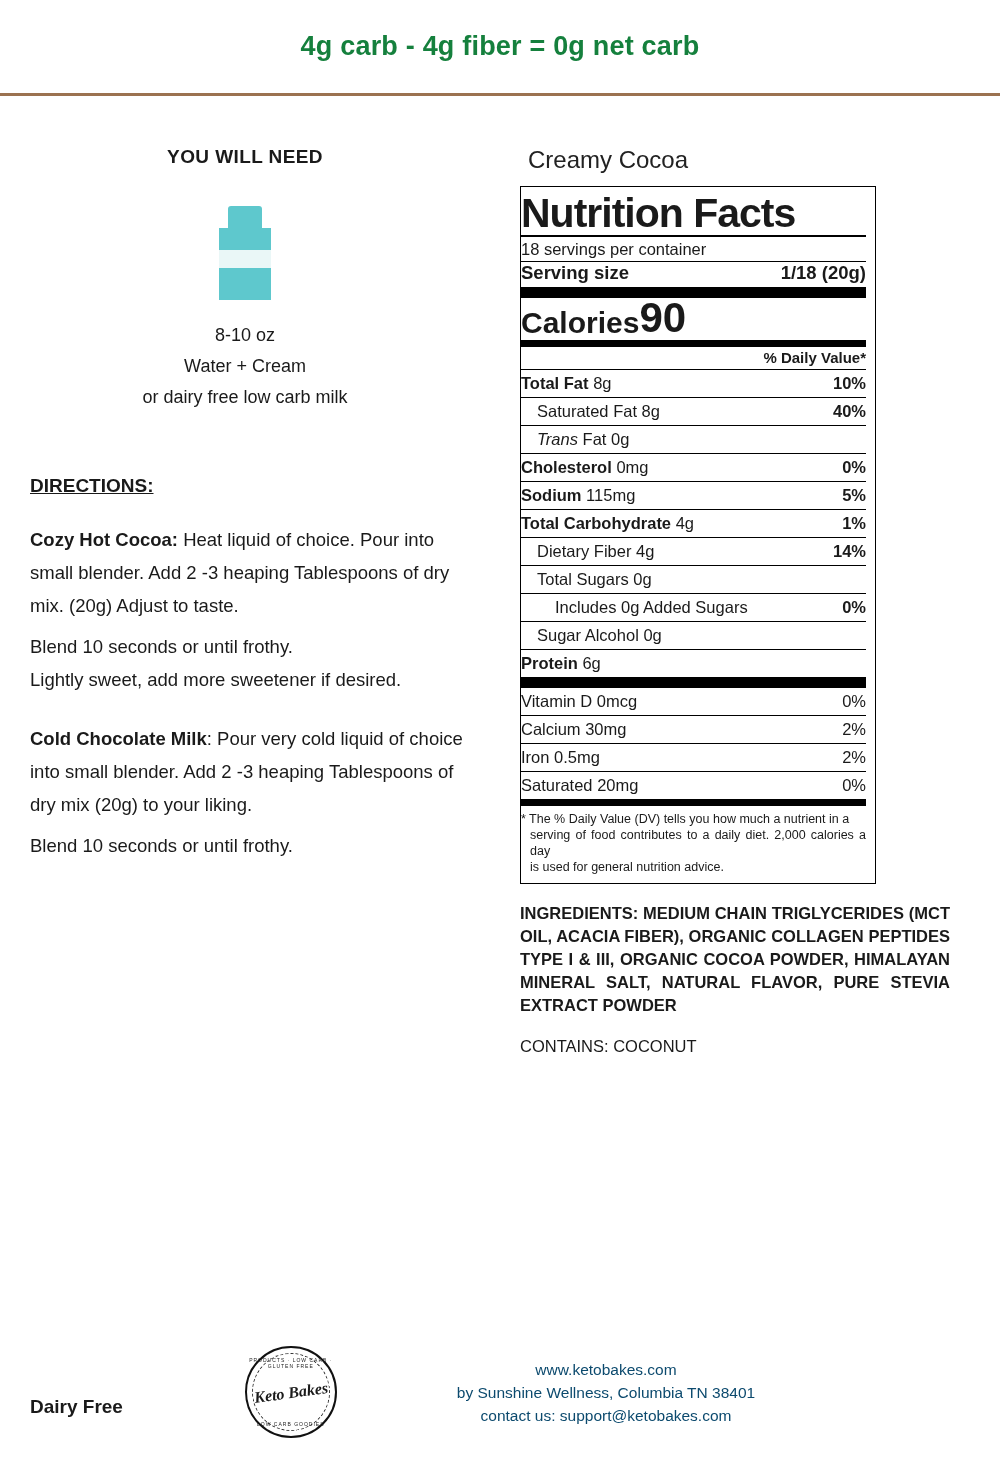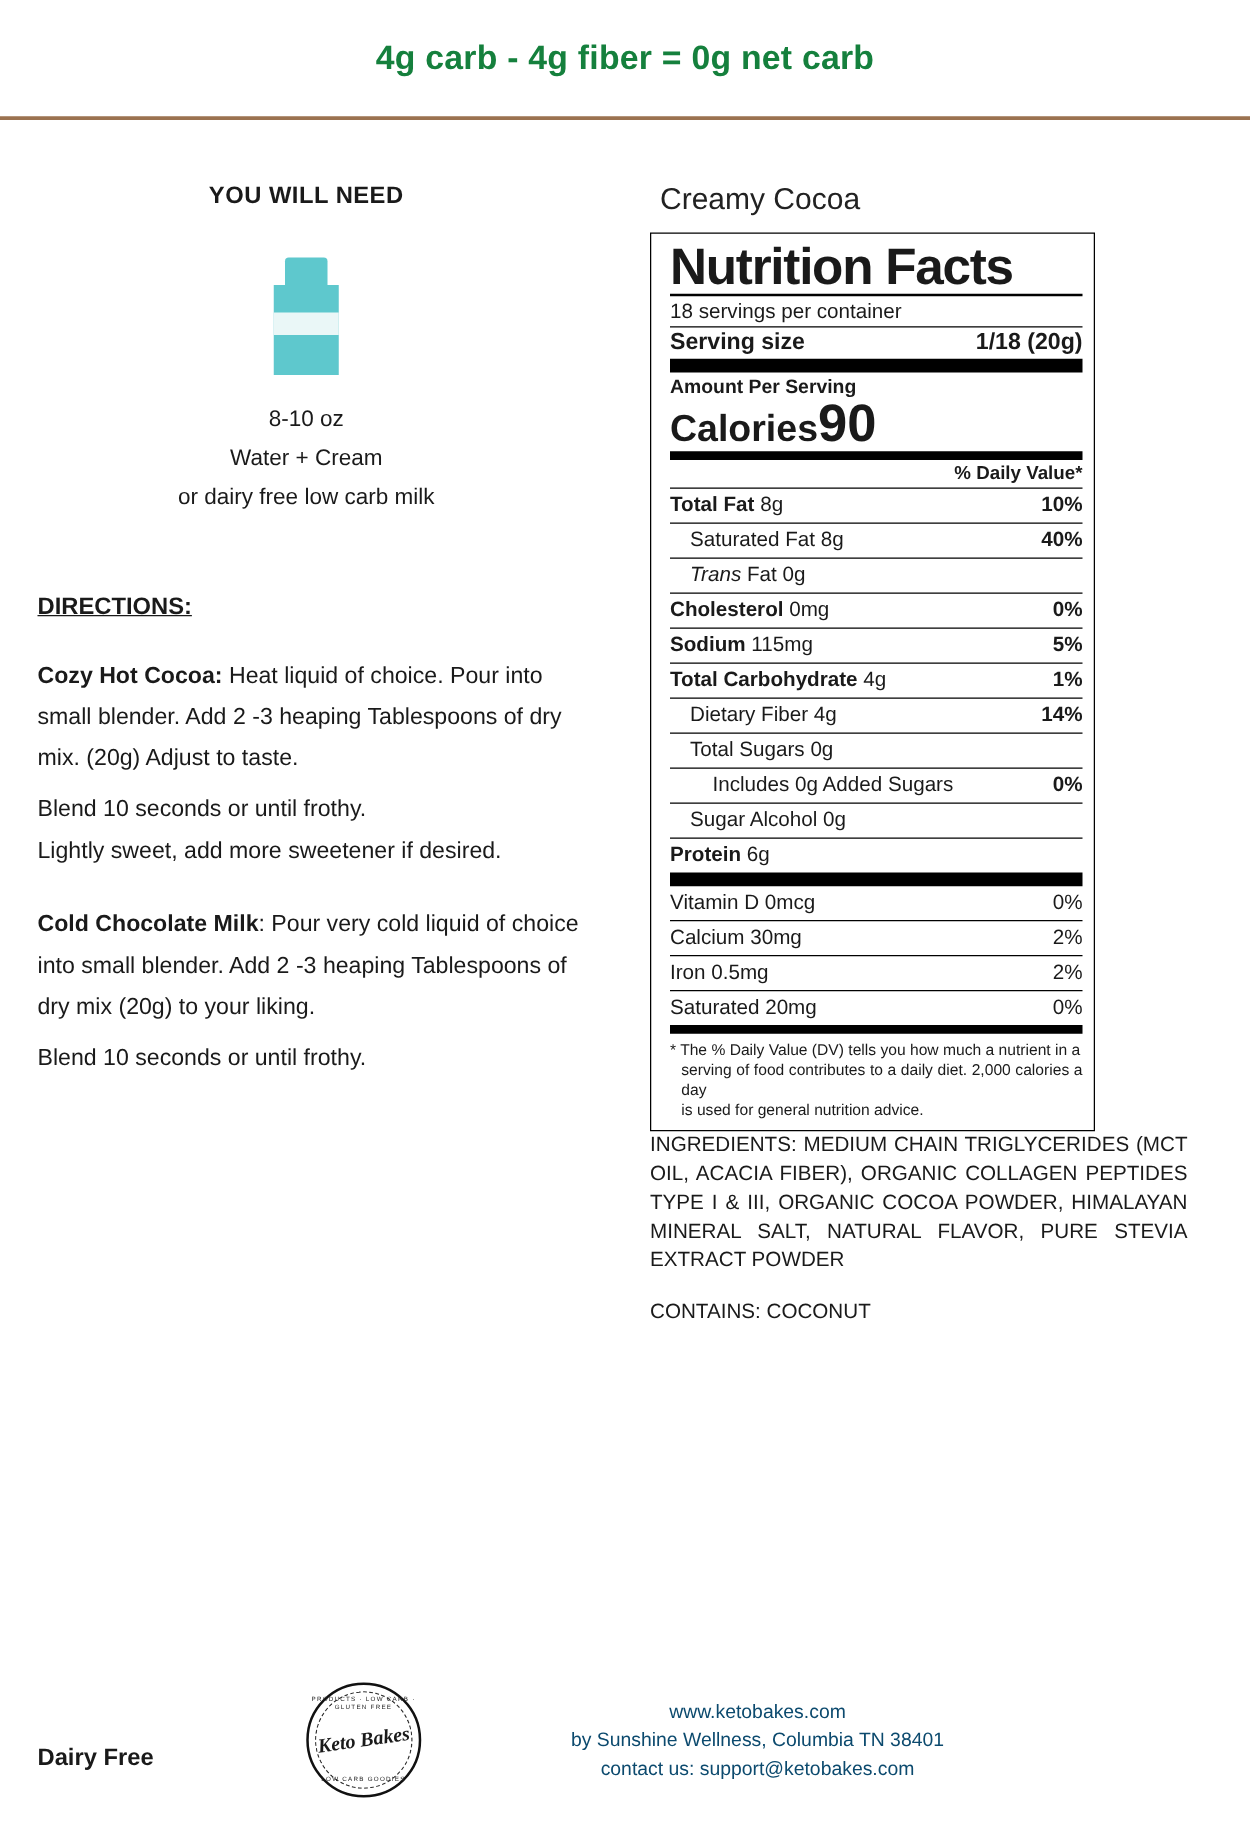--- a/index.html
+++ b/index.html
@@ -118,21 +118,21 @@
   
   .product-name {
     font-size: 24px;
     color: #222;
     margin: 0 0 12px 8px;
   }
 
   .nf {
     width: 356px;
     border: 1.5px solid #000;
-    padding: 6px 9px 8px 15px;
+    padding: 6px 9px 8px 0;
     background: #fff;
   }
   .nf-title {
     font-size: 41px;
     font-weight: bold;
     letter-spacing: -1px;
     line-height: 1.02;
     font-family: "Liberation Sans", sans-serif;
   }
   .rule-thin { border-top: 1px solid #000; }
@@ -196,23 +196,24 @@
     line-height: 16px;
     padding-top: 5px;
     text-align: justify;
   }
   .nf-footnote .ind { display: block; padding-left: 9px; }
 
   .ingredients {
     width: 430px;
     font-size: 16.5px;
     line-height: 23px;
-    margin-top: 0;
+    margin-top: 18px;
     text-align: justify;
     color: #1a1a1a;
+    font-weight: bold;
   }
   .contains {
     font-size: 16.5px;
     margin-top: 20px;
   }
 
   
   .footer {
     position: absolute;
     left: 0; right: 0;
@@ -321,21 +322,20 @@
 
       <div class="nf-servings">18 servings per container</div>
       <div class="rule-thin"></div>
       <div class="nf-serving-size">
         <span>Serving size</span>
         <span>1/18 (20g)</span>
       </div>
 
       <div class="rule-thick"></div>
 
-      <div class="nf-amount">Amount Per Serving</div>
       <div class="nf-cal-row">
         <span class="nf-cal-label">Calories</span>
         <span class="nf-cal-value">90</span>
       </div>
 
       <div class="rule-thick-sm"></div>
 
       <div class="nf-dv">% Daily Value*</div>
 
       <div class="nf-row">

